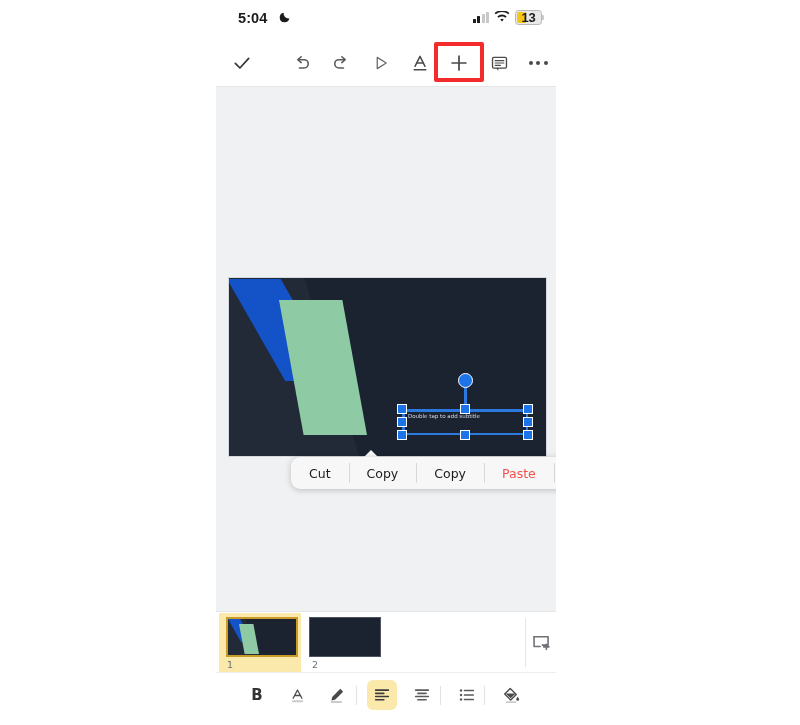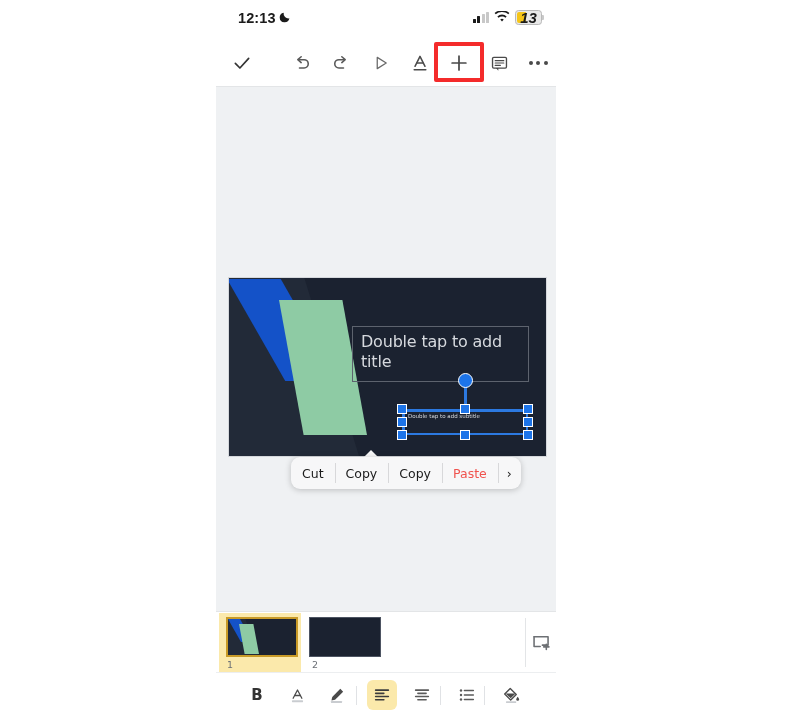--- a/index.html
+++ b/index.html
@@ -76,26 +76,25 @@
   }
   .battery-fill {
     position: absolute;
     left: 1px; top: 1px; bottom: 1px;
     width: 9px;
     background: #f5c518;
     border-radius: 2px 0 0 2px;
   }
   .battery-num {
     position: relative;
-    font-size: 15px;
+    font-size: 13px;
     font-weight: bold;
     color: #1b1b1b;
     z-index: 2;
     letter-spacing: -0.2px;
-    font-style: italic;
   }
 
   
   .toolbar {
     position: absolute;
     left: 0; top: 40px;
     width: 340px; height: 46px;
     background: #ffffff;
   }
   .tb-btn {
@@ -257,21 +256,21 @@
     border-radius: 9px;
     box-shadow: 0 1px 6px rgba(0,0,0,0.22);
     display: flex;
     align-items: stretch;
     overflow: hidden;
   }
   .ctx-item {
     display: flex;
     align-items: center;
     justify-content: center;
-    padding: 0 11px;
+    padding: 0 18px;
     font-size: 12.5px;
     color: #1b1b1b;
     position: relative;
     font-family: "DejaVu Sans", sans-serif;
   }
   .ctx-item + .ctx-item::before {
     content: "";
     position: absolute;
     left: 0; top: 6px; bottom: 6px;
     width: 1px;
@@ -398,21 +397,21 @@
   .sep-1 { left: 140px; }
   .sep-2 { left: 224px; }
   .sep-3 { left: 268px; }
 </style>
 </head>
 <body>
 
 <div id="screen">
 
   <div class="statusbar">
-    <div class="status-time">12:13</div>
+    <div class="status-time">5:04</div>
     <svg class="moon-icon" viewBox="0 0 24 24">
       <path d="M21 13.5A9 9 0 0 1 10.5 3a9 9 0 1 0 10.5 10.5z" fill="#1b1b1b"></path>
     </svg>
 
     <div class="status-right">
       <div class="signal-bars">
         <i></i>
           <i></i>
           <i></i>
           <i></i>
@@ -489,23 +488,20 @@
     </div>
   </div>
 
   <div class="canvas">
 
     <div class="slide">
       <div class="slide-shadow-diag"></div>
       <div class="shape-blue"></div>
       <div class="shape-green"></div>
 
-      <div class="title-box">
-        <div class="ph">Double tap to add title</div>
-      </div>
 
       <div class="subtitle-box">
         <div class="ph">Double tap to add subtitle</div>
       </div>
 
       <div class="sel-frame">
         <div class="edge top"></div>
         <div class="edge bottom"></div>
         <div class="edge left"></div>
         <div class="edge right"></div>

